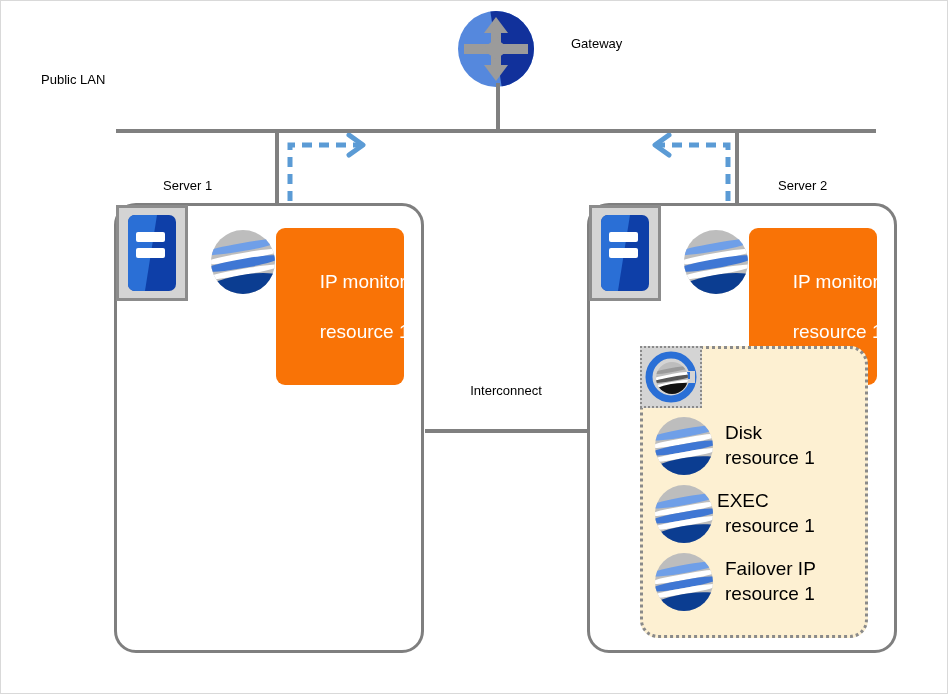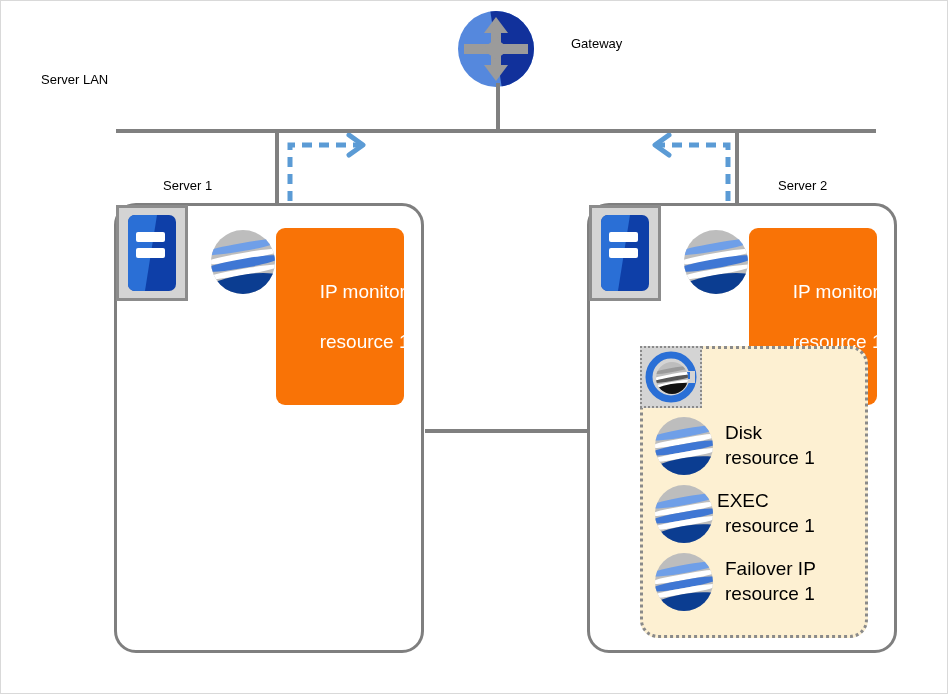--- a/index.html
+++ b/index.html
@@ -38,35 +38,35 @@
 
   
   .sphere.gray .s1{background:#9a9a9a;}
   .sphere.gray .s2{background:#ffffff;}
   .sphere.gray .s3{background:#575757;}
   .sphere.gray .s4{background:#ffffff;}
   .sphere.gray .s5{background:#111111;}
 
   
   .badge{position:absolute;background:#f97306;color:#fff;border-radius:9px;
-         font-size:19px;line-height:25px;padding:26px 12px;white-space:pre;box-sizing:border-box;}
+         font-size:19px;line-height:25px;padding:16px 12px;white-space:pre;box-sizing:border-box;}
 
   
   .fo-group{position:absolute;background:#fdf0d2;border:3px dotted #8a8a8a;border-radius:18px;box-sizing:border-box;text-decoration:underline;}
   .grp-icon{position:absolute;background:#d4d4d4;border:2px dotted #8a8a8a;box-sizing:border-box;}
 
   .res-row{position:absolute;}
   .res-text{position:absolute;font-size:19px;line-height:25px;color:#000;white-space:pre;}
 </style>
 </head>
 <body>
 
 <div id="canvas">
 
-  <div class="lbl" style="left:40px;top:66px;">Server LAN</div>
+  <div class="lbl" style="left:40px;top:66px;">Public LAN</div>
 
   <svg class="abs" style="left:455px;top:8px;" width="80" height="80">
     <defs>
       <clipPath id="gwclip">
           <circle cx="40" cy="40" r="38"></circle>
         </clipPath>
     </defs>
     <g clip-path="url(#gwclip)">
       <rect x="0" y="0" width="80" height="80" fill="#5588dd"></rect>
       <polygon points="34,0 80,0 80,80 46,80" fill="#11319b"></polygon>
@@ -97,20 +97,21 @@
   </svg>
 
   <svg class="abs" style="left:636px;top:132px;" width="100" height="70">
     <path d="M91,68 L91,12 L22,12" fill="none" stroke="#5b9bd5" stroke-width="5" stroke-dasharray="10,7"></path>
     <polyline points="32,2 18,12 32,22" fill="none" stroke="#5b9bd5" stroke-width="5" stroke-linecap="round" stroke-linejoin="round"></polyline>
   </svg>
 
   <div class="lbl" style="left:162px;top:172px;">Server 1</div>
   <div class="lbl" style="left:777px;top:172px;">Server 2</div>
 
+  <div class="lbl ctr" style="left:425px;top:377px;width:160px;">Interconnect</div>
   <div class="wire-h" style="left:424px;top:428px;width:162px;"></div>
 
   <div class="server-box" style="left:113px;top:202px;width:310px;height:450px;">
 
     <div class="srv-icon" style="left:-1px;top:-1px;width:72px;height:96px;">
       <div class="body">
         <div class="bar b1"></div>
         <div class="bar b2"></div>
       </div>
     </div>

